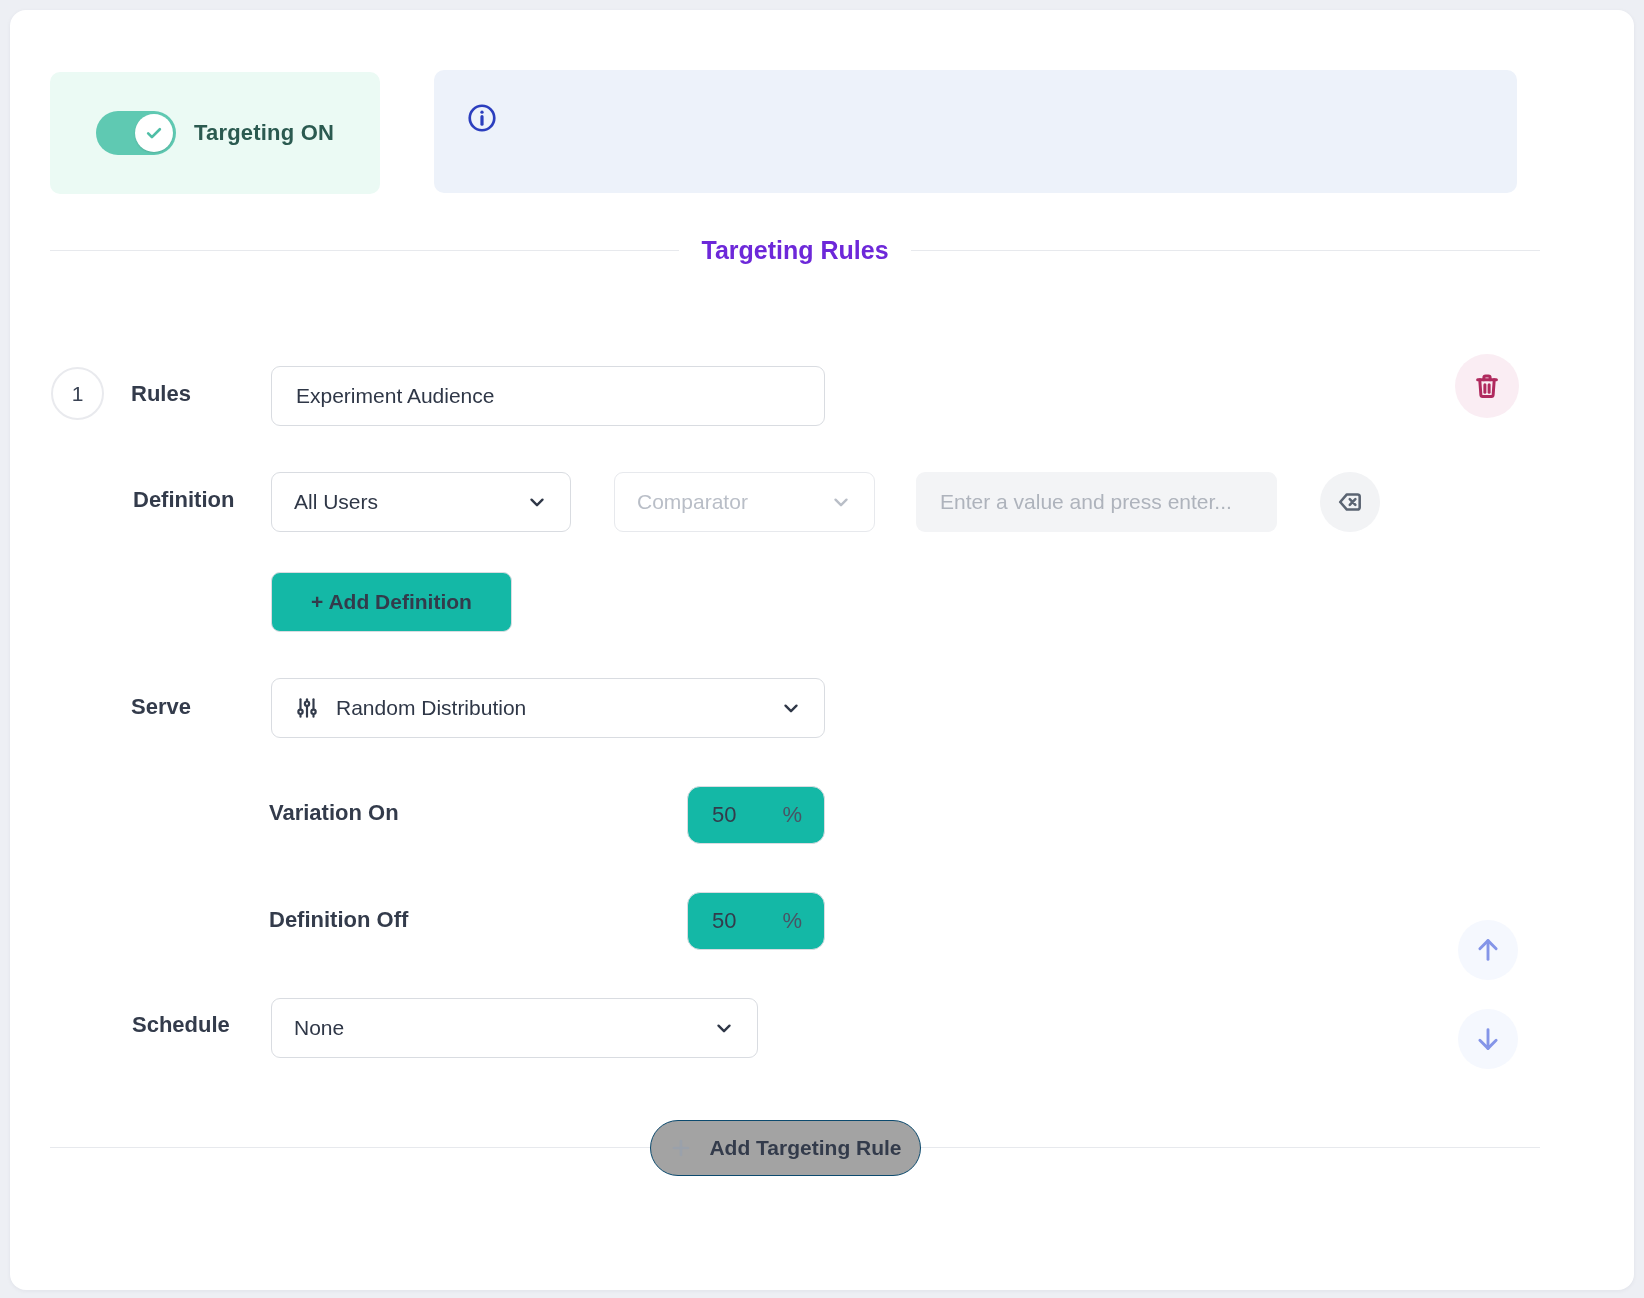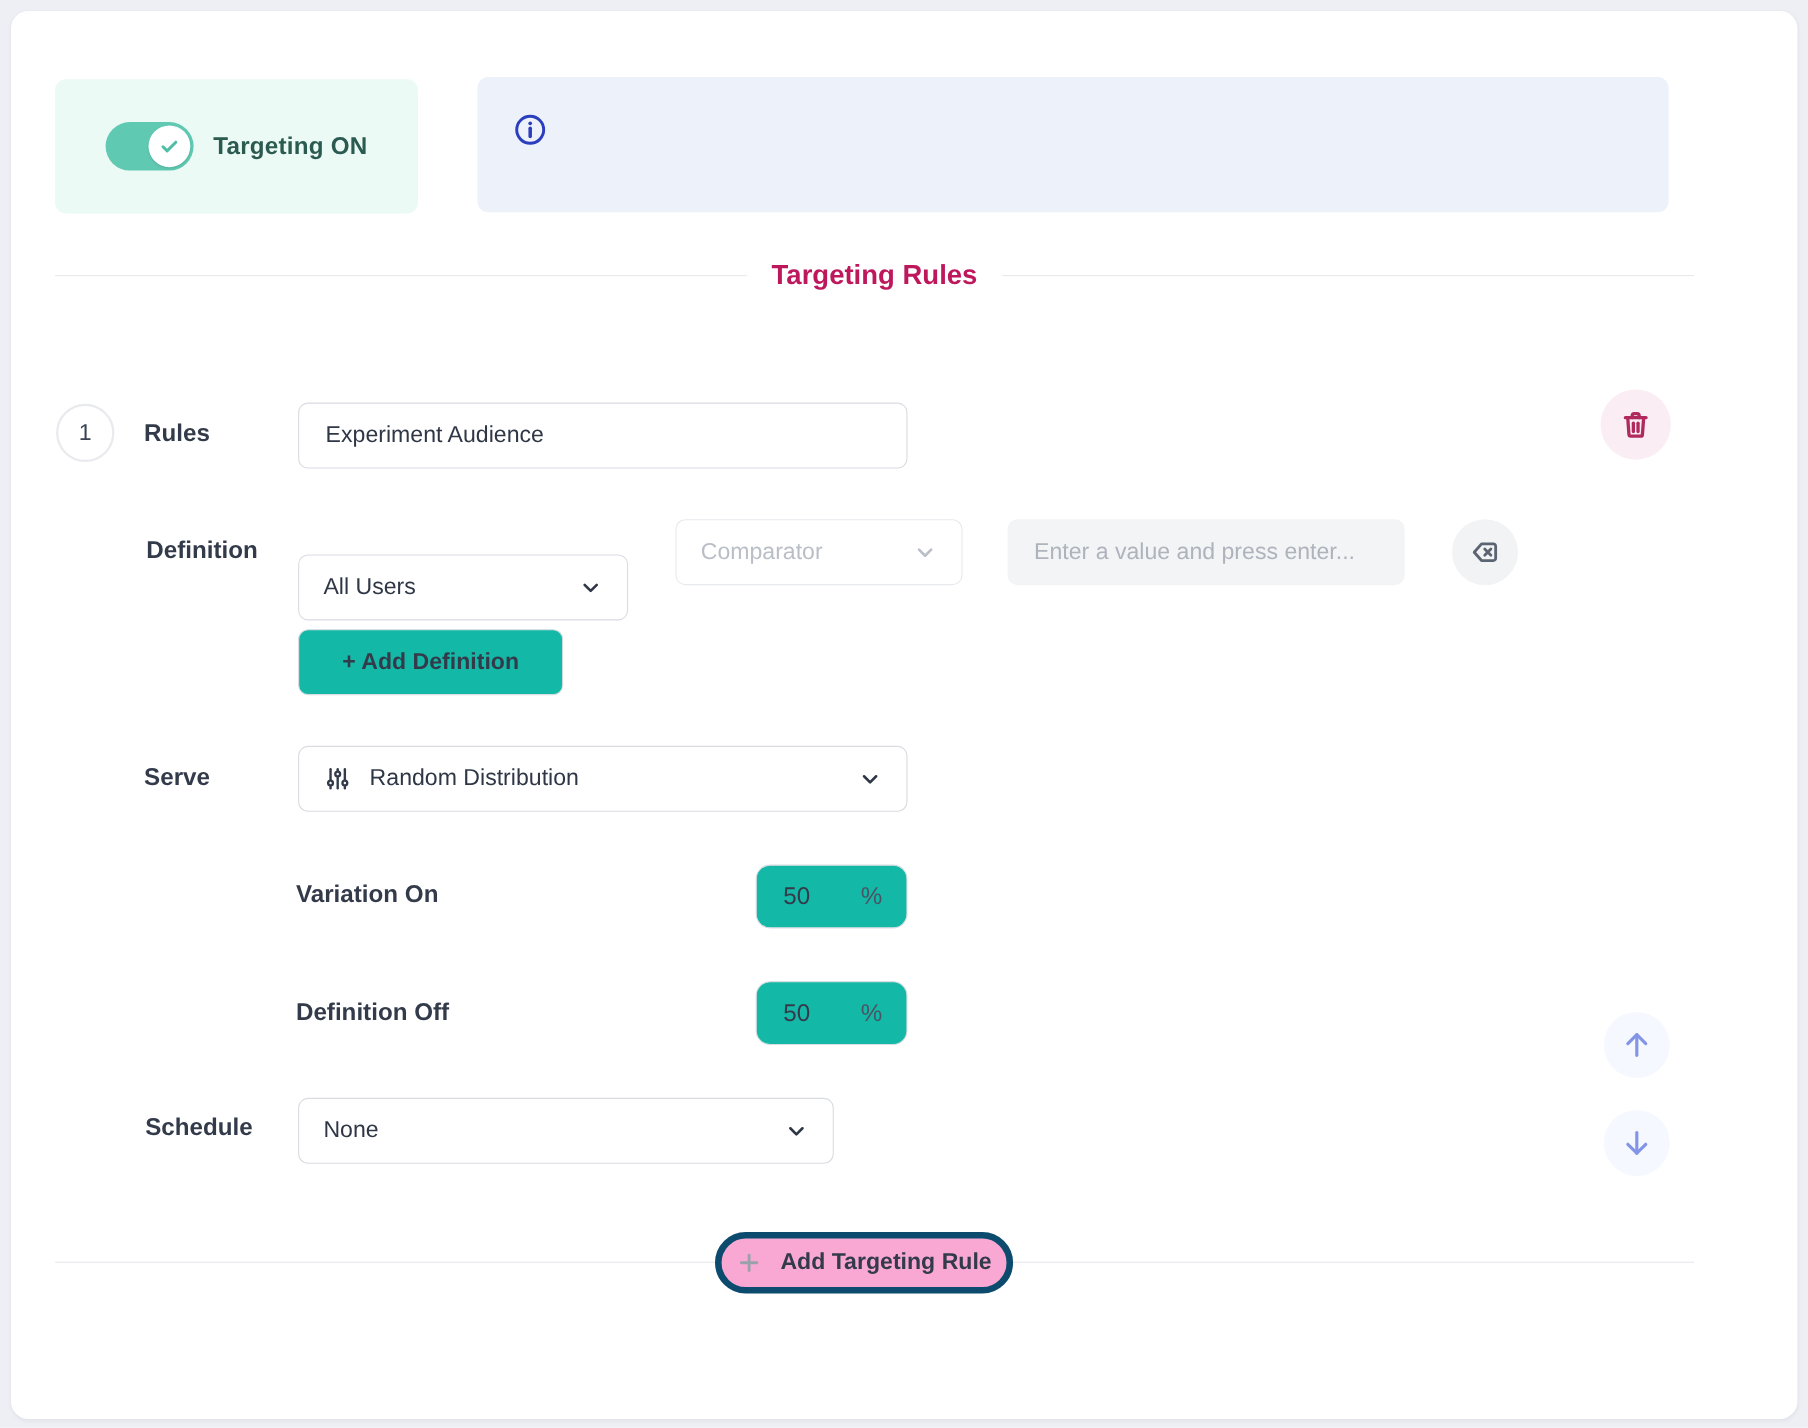--- a/index.html
+++ b/index.html
@@ -50,21 +50,21 @@
   .info-text {
     font-size: 21px; font-weight: 600; color: #2B3EBE; line-height: 34px;
   }
   
   .section-title-row {
     position: absolute; left: 40px; top: 226px; width: 1490px;
     display: flex; align-items: center; gap: 22px;
   }
   .section-title-row .line { flex: 1; height: 1px; background: #E7E9ED; }
   .section-title {
-    font-size: 25px; font-weight: 700; color: #be185d; white-space: nowrap;
+    font-size: 25px; font-weight: 700; color: #6d28d9; white-space: nowrap;
   }
   
   .rule-number {
     position: absolute; left: 41px; top: 357px;
     width: 53px; height: 53px; border-radius: 50%;
     border: 2px solid #E9EAEE;
     display: flex; align-items: center; justify-content: center;
     font-size: 21px; color: #3A4354;
   }
   .field-label {
@@ -86,21 +86,21 @@
   }
   .name-input { left: 261px; top: 356px; width: 554px; }
 
   .select {
     position: absolute; height: 60px;
     border: 1px solid #D9DCE1; border-radius: 9px; background: #fff;
     display: flex; align-items: center; font-size: 21px; color: #2F3747;
     padding: 0 22px; cursor: pointer;
   }
   .select .sel-text { flex: 1; }
-  .select-allusers { left: 261px; top: 462px; width: 300px; margin-top: 32px; }
+  .select-allusers { left: 261px; top: 462px; width: 300px; }
   .select-comparator {
     left: 604px; top: 462px; width: 261px;
     border-color: #E7E9ED; color: #B9BEC7; cursor: default;
   }
   .value-input {
     left: 906px; top: 462px; width: 361px;
     background: #F3F4F6; border: none; color: #2F3747;
   }
   .value-input::placeholder { color: #AEB3BC; }
   .icon-circle-btn {
@@ -136,21 +136,21 @@
   }
   .pct-unit { font-size: 22px; color: #4A5364; }
 
   
   .footer-divider {
     position: absolute; left: 40px; top: 1137px; width: 1490px; height: 1px;
     background: #E7E9ED;
   }
   .add-rule-btn {
     position: absolute; left: 640px; top: 1110px; width: 271px; height: 56px;
-    background: #f9a8d4; border: 6px solid #0c4a6e; border-radius: 28px;
+    background: #a3a3a3; border: 1px solid #0c4a6e; border-radius: 28px;
     display: flex; align-items: center; justify-content: center; gap: 16px;
     cursor: pointer; font-family: "Liberation Sans", "DejaVu Sans", sans-serif;
   }
   .add-rule-btn .btn-text { font-size: 21px; font-weight: 700; color: #333B4B; }
   svg { display: block; }
 </style>
 </head>
 <body>
 
 <div class="card">

